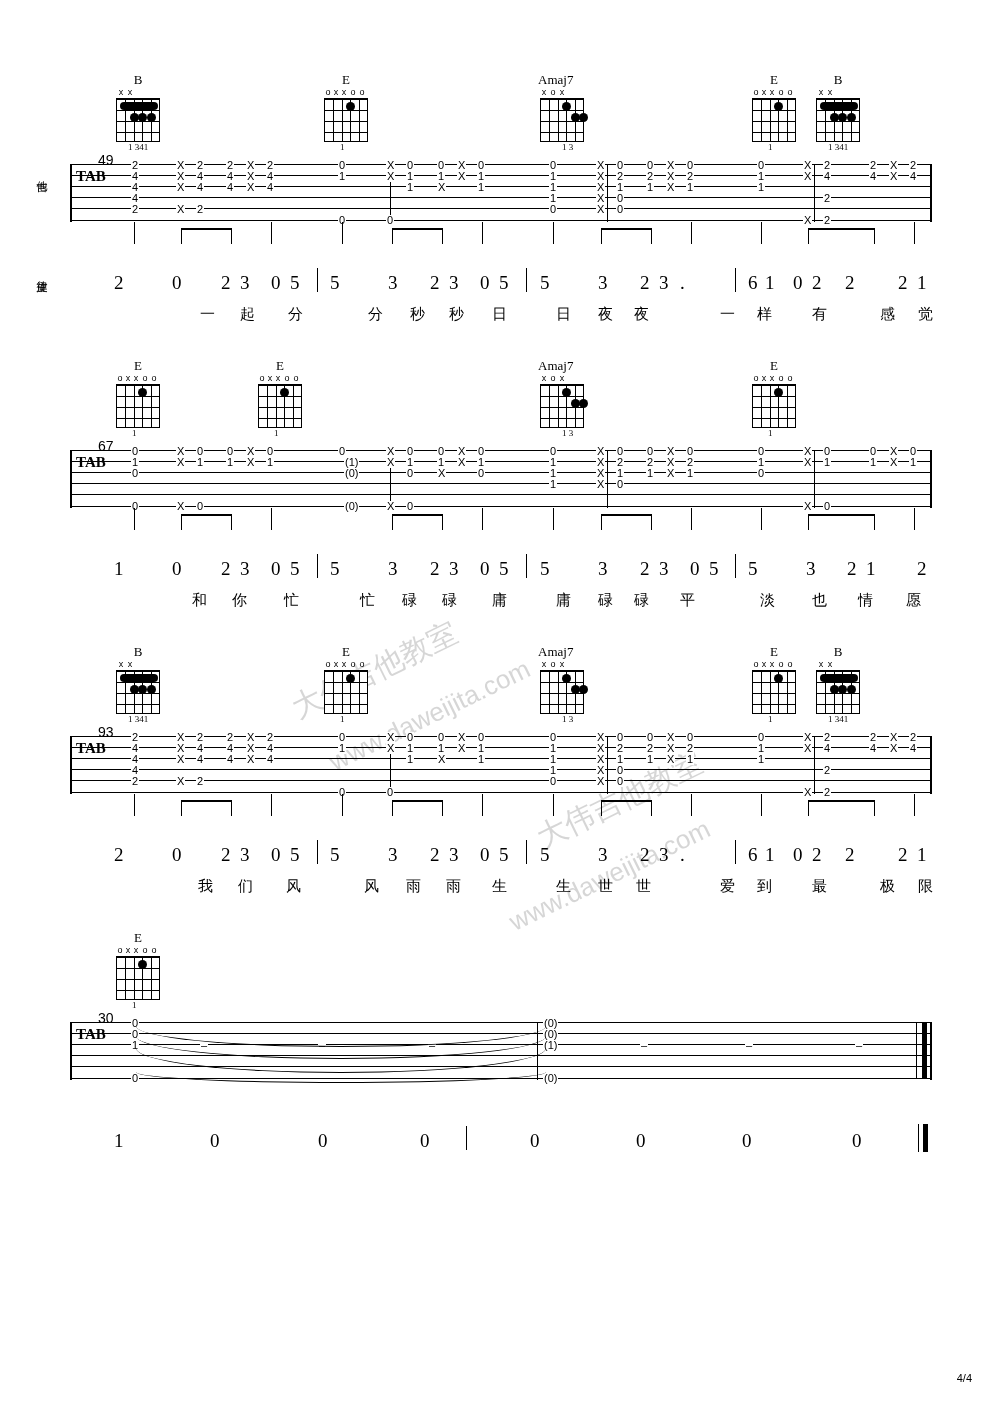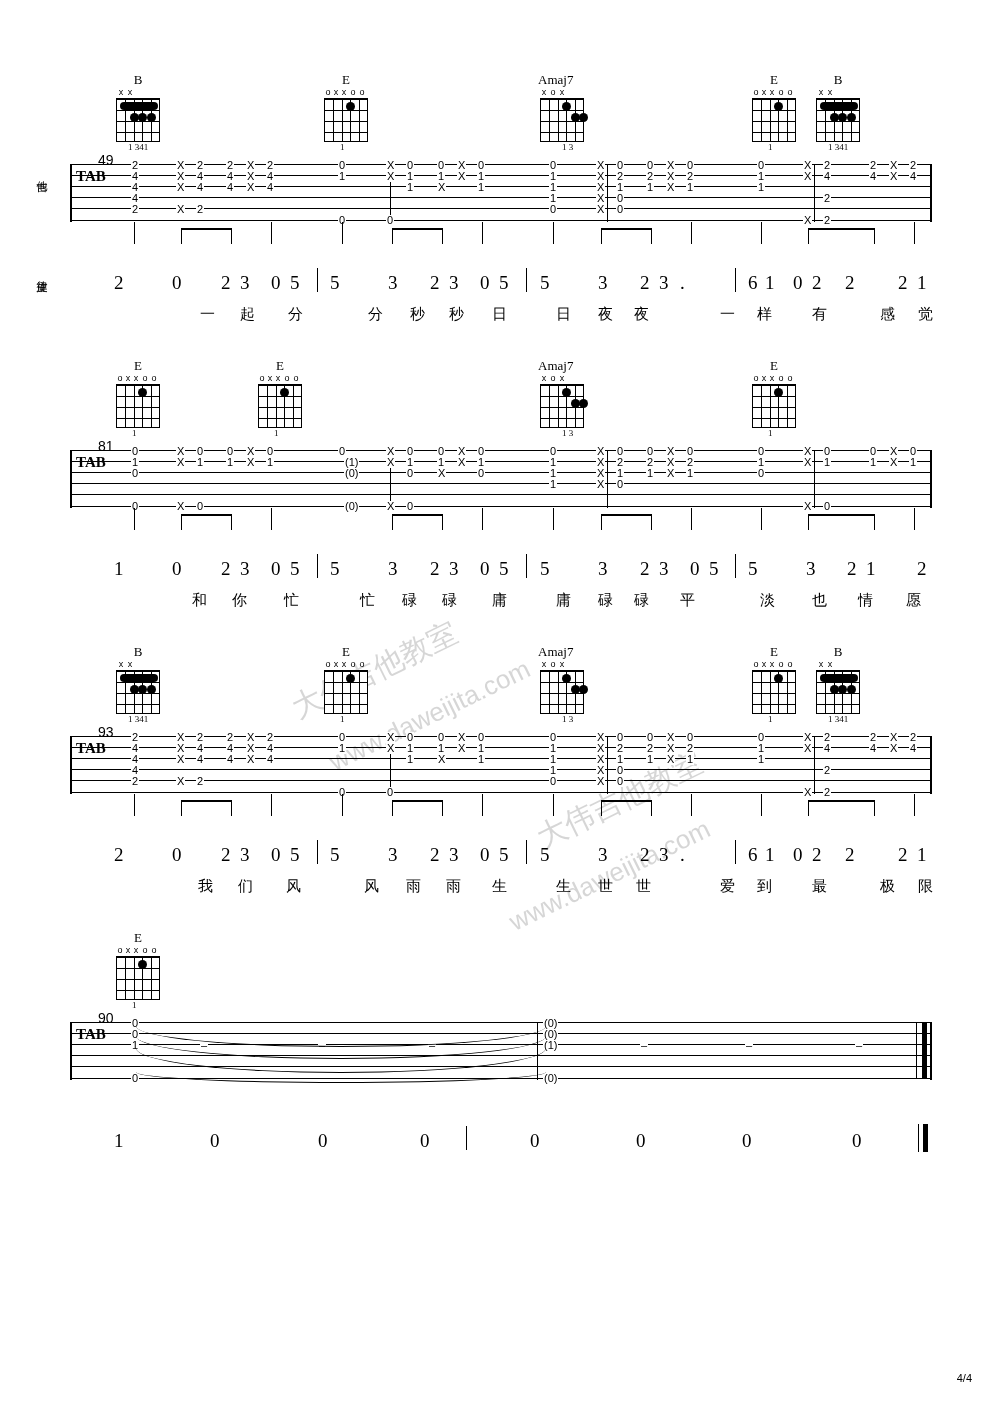--- a/index.html
+++ b/index.html
@@ -439,21 +439,21 @@
         <div class="v" style="left:25px;"></div>
           <div class="v" style="left:34px;"></div>
         <div class="h" style="top:10px;"></div>
           <div class="h" style="top:21px;"></div>
           <div class="h" style="top:32px;"></div>
         <div class="dot" style="left:21px;top:2px;"></div>
       </div>
       <div class="fingers" style="font-size:9px;text-align:left;padding-left:20px;">1</div>
     </div>
 
-    <div class="measnum" style="left:98px;top:152px;">81</div>
+    <div class="measnum" style="left:98px;top:152px;">67</div>
     <div class="staff" style="left:70px;top:164px;width:862px;height:58px;">
       <div class="line" style="top:0px;"></div>
       <div class="line" style="top:11px;"></div>
       <div class="line" style="top:22px;"></div>
       <div class="line" style="top:33px;"></div>
       <div class="line" style="top:44px;"></div>
       <div class="line" style="top:56px;"></div>
       <div class="bar" style="left:318px;"></div>
       <div class="bar" style="left:535px;"></div>
       <div class="bar" style="left:742px;"></div>
@@ -893,21 +893,21 @@
         <div class="v" style="left:25px;"></div>
           <div class="v" style="left:34px;"></div>
         <div class="h" style="top:10px;"></div>
           <div class="h" style="top:21px;"></div>
           <div class="h" style="top:32px;"></div>
         <div class="dot" style="left:21px;top:2px;"></div>
       </div>
       <div class="fingers" style="font-size:9px;text-align:left;padding-left:20px;">1</div>
     </div>
 
-    <div class="measnum" style="left:98px;top:152px;">90</div>
+    <div class="measnum" style="left:98px;top:152px;">30</div>
     <div class="staff" style="left:70px;top:164px;width:862px;height:58px;">
       <div class="line" style="top:0px;"></div>
       <div class="line" style="top:11px;"></div>
       <div class="line" style="top:22px;"></div>
       <div class="line" style="top:33px;"></div>
       <div class="line" style="top:44px;"></div>
       <div class="line" style="top:56px;"></div>
       <div class="bar" style="left:465px;"></div>
     </div>
     <div class="tabword" style="left:76px;top:168px;width:16px;line-height:17px;">TAB</div>

